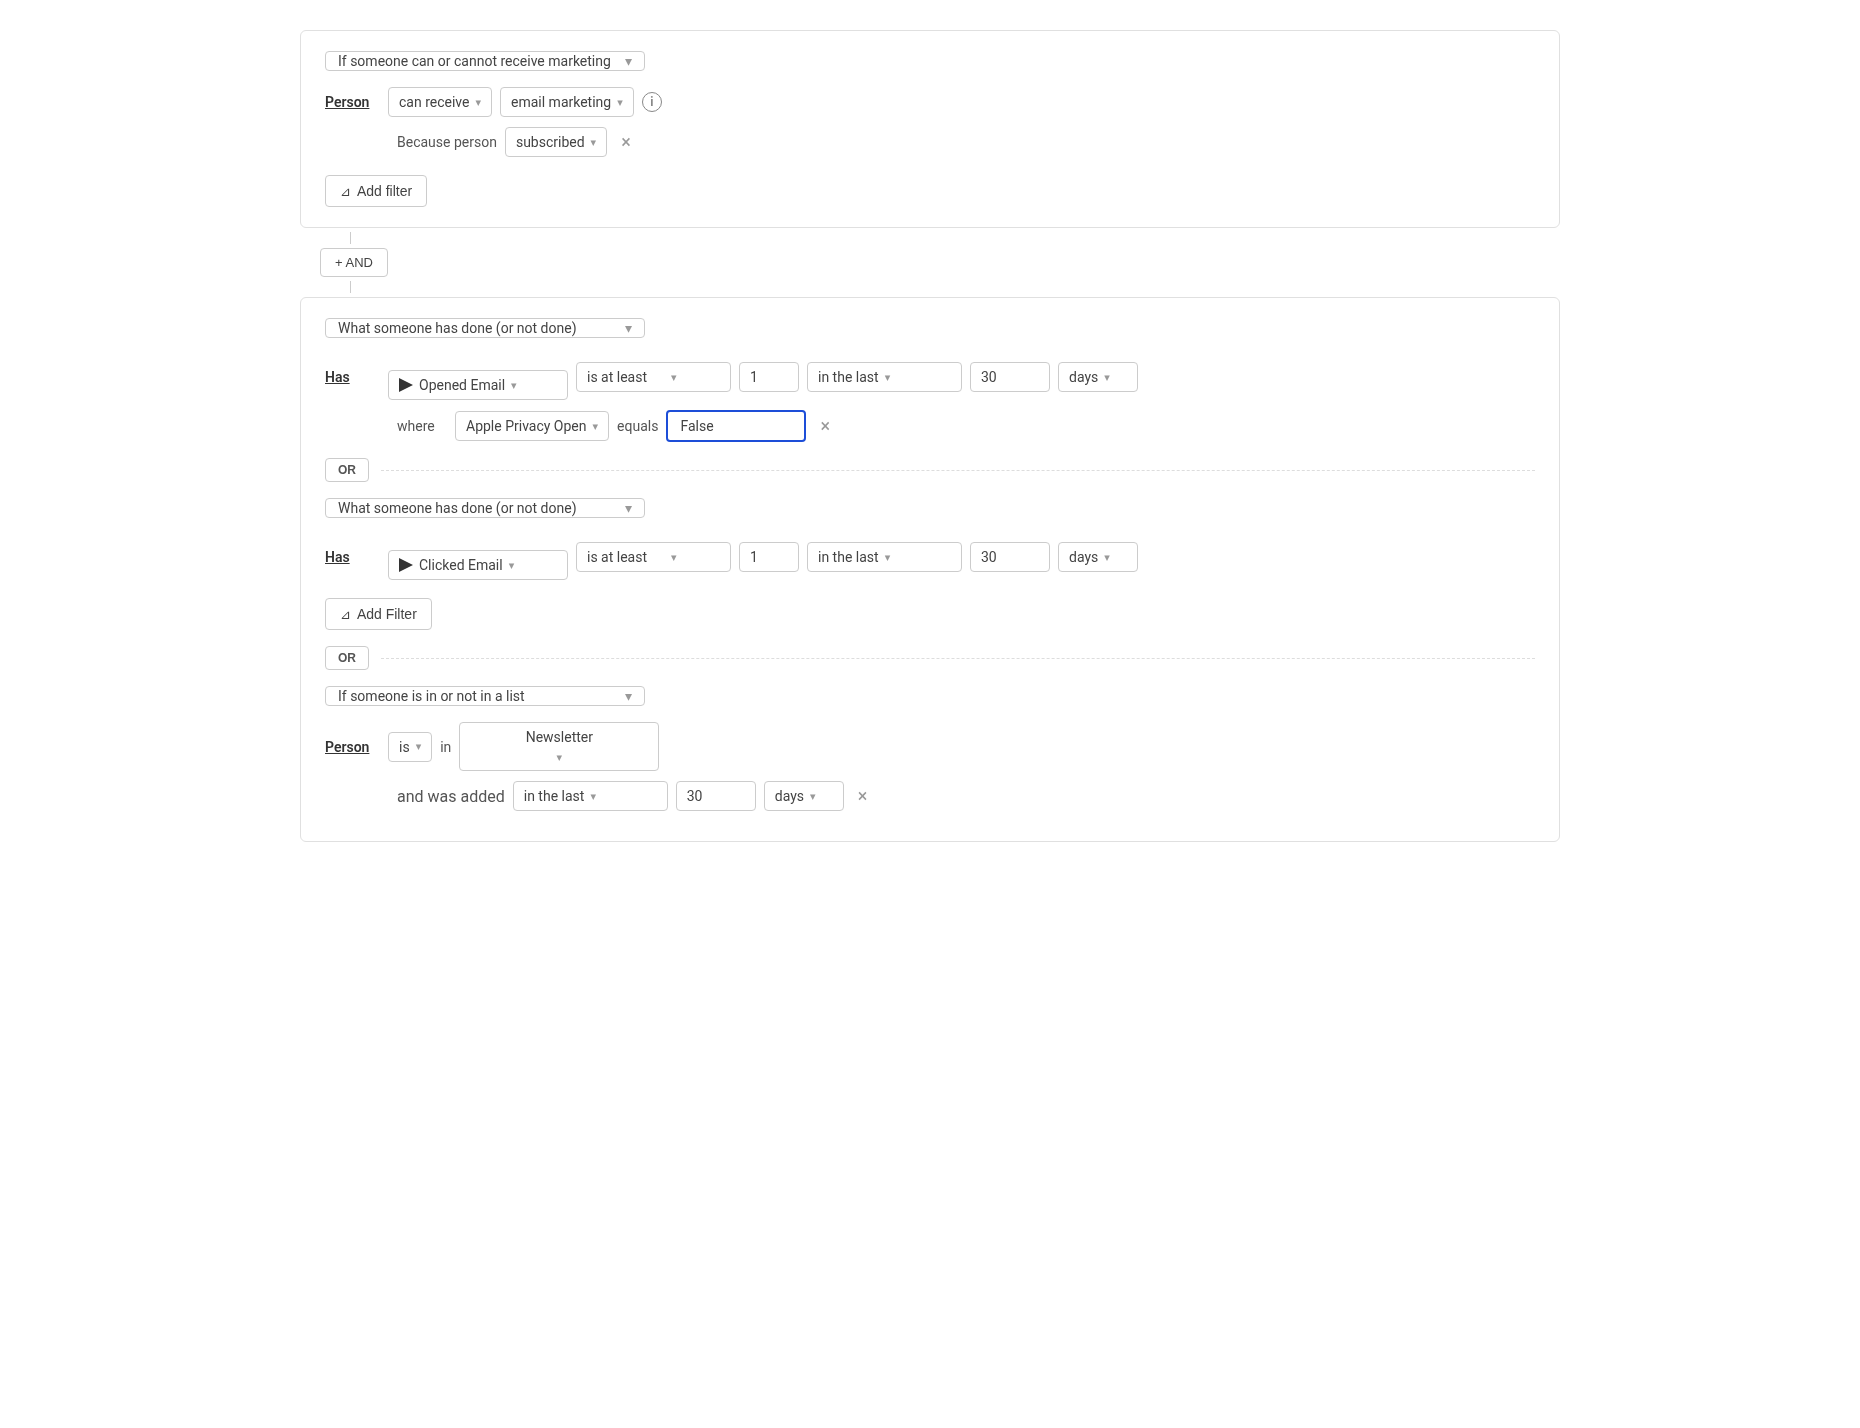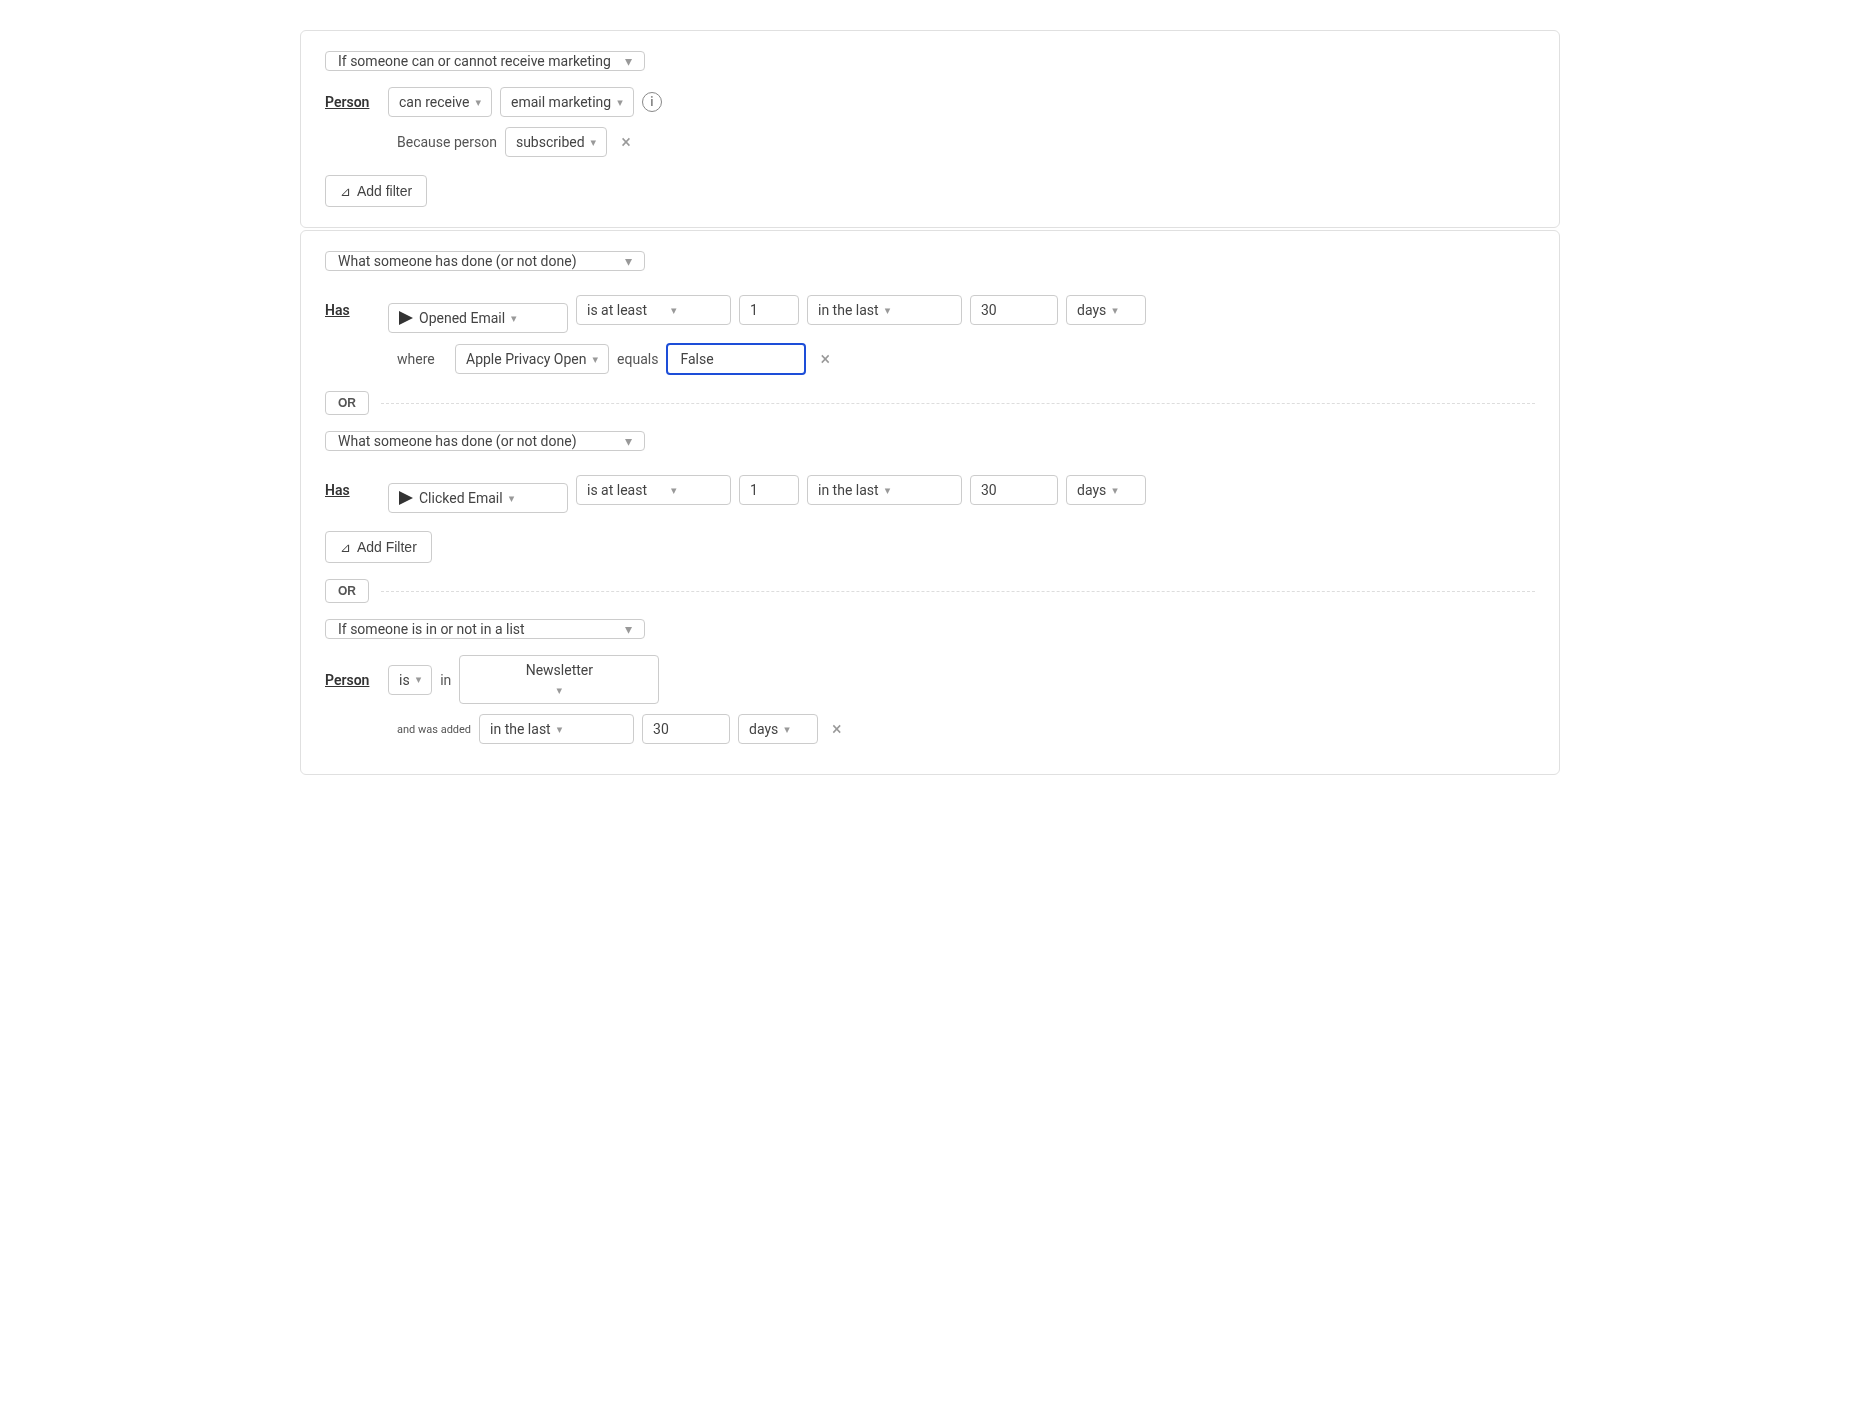--- a/index.html
+++ b/index.html
@@ -147,21 +147,21 @@
       border-radius: 4px;
       background: #fff;
       padding: 6px 10px;
       font-size: 14px;
       color: #444;
       width: 60px;
       text-align: center;
     }
 
     .number-input-wide {
-      width: 88px;
+      width: 80px;
     }
 
     .text-input {
       display: inline-flex;
       align-items: center;
       border: 2px solid #1d4ed8;
       border-radius: 4px;
       background: #fff;
       padding: 6px 12px;
       font-size: 14px;
@@ -214,21 +214,21 @@
       padding-left: 72px;
     }
 
     .equals-text {
       font-size: 14px;
       color: #555;
       font-weight: 400;
     }
 
     .and-was-added {
-      font-size: 11px;
+      font-size: 16px;
       color: #555;
     }
 
     .page-wrapper {
       max-width: 1260px;
       margin: 0 auto;
     }
 
     .outer-block {
       border: 1px solid #e0e0e0;
@@ -299,20 +299,27 @@
 
     
     <div style="margin-top: 10px;">
       <button class="add-filter-btn">
         <span class="filter-icon">⊿</span>
         <span>Add filter</span>
       </button>
     </div>
   </div>
 
+  <div class="connector-and">
+    <div class="connector-line"></div>
+    <button class="and-button">
+      <span>+ AND</span>
+    </button>
+    <div class="connector-line"></div>
+  </div>
 
   <div class="outer-block">
 
     <div>
       
       <div class="type-dropdown">
         <span>What someone has done (or not done)</span>
         <span class="chevron">▾</span>
       </div>
 

